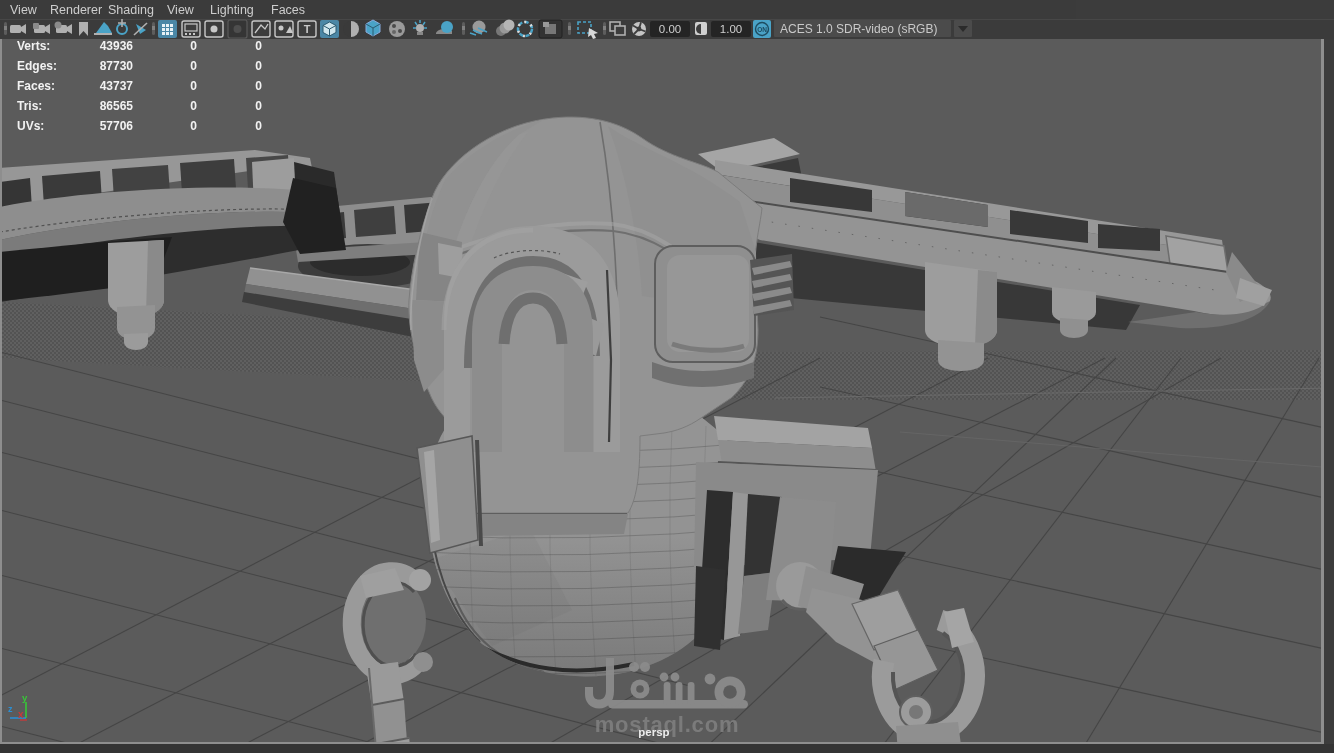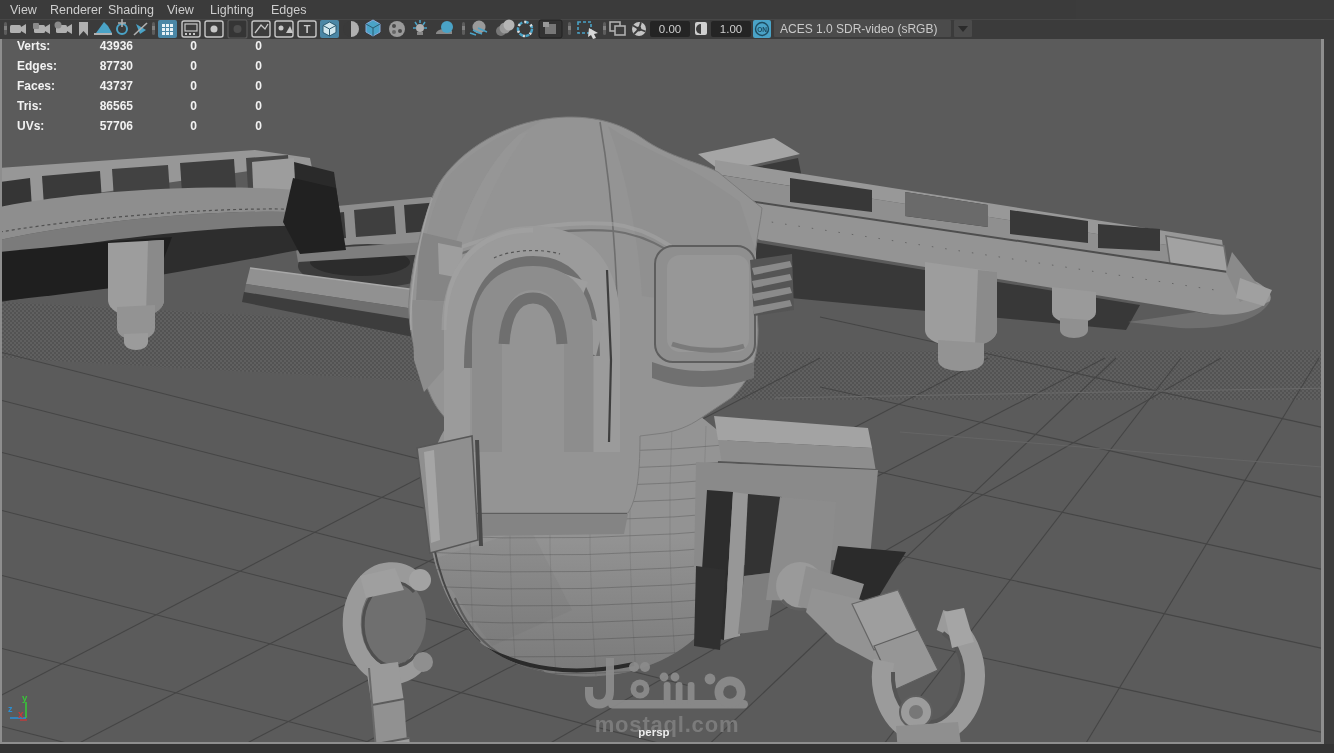--- a/index.html
+++ b/index.html
@@ -8,21 +8,21 @@
 #stage{position:absolute;left:0;top:0;width:1334px;height:753px}
 </style></head>
 <body>
 <div id="stage">
 <div id="menubar">
 <span style="left:10px">View</span>
       <span style="left:50px">Renderer</span>
       <span style="left:108px">Shading</span>
 <span style="left:167px">View</span>
       <span style="left:210px">Lighting</span>
-      <span style="left:271px">Edges</span>
+      <span style="left:271px">Faces</span>
 </div>
 <svg style="position:absolute;left:0;top:19px" width="1334" height="21" viewBox="0 19 1334 21">
 <rect x="0" y="19" width="1334" height="21" fill="#3b3b3b"></rect>
 <line x1="0" y1="19.5" x2="1334" y2="19.5" stroke="#474747" stroke-width="1"></line>
 <rect x="4" y="22" width="3" height="13" rx="1.5" fill="#5d5d5d"></rect>
       <rect x="4" y="26" width="3" height="4" fill="#808080"></rect>
 <rect x="10" y="25" width="11" height="8" rx="1.5" fill="#b0b0b0"></rect>
       <polygon points="21,27 26,24 26,34 21,31" fill="#b0b0b0"></polygon>
 <rect x="34" y="25" width="11" height="8" rx="1.5" fill="#b0b0b0"></rect>
       <polygon points="45,27 50,24 50,34 45,31" fill="#b0b0b0"></polygon>

